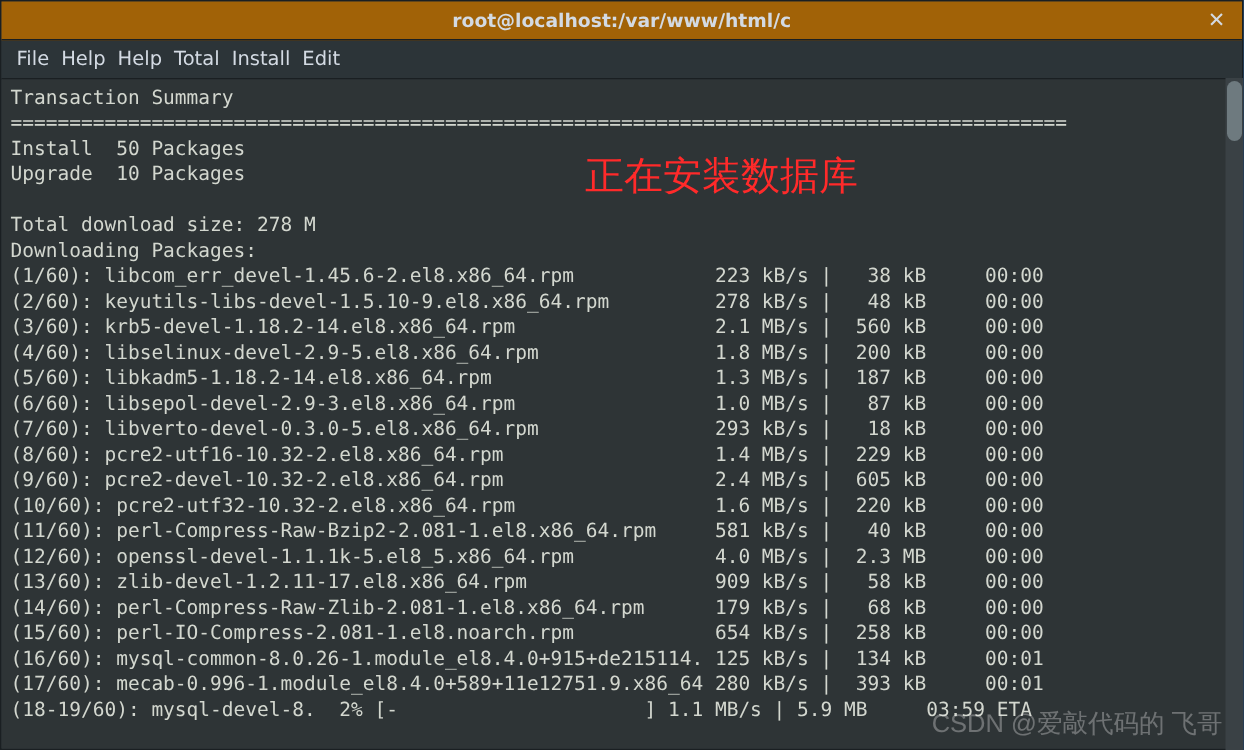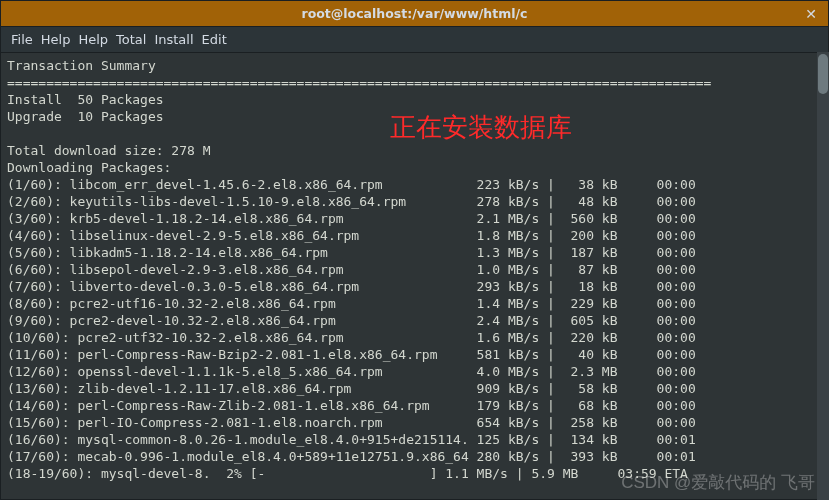--- a/index.html
+++ b/index.html
@@ -68,21 +68,21 @@
     white-space: pre;
     overflow: hidden;
     position: relative;
   }
   .overlay-red {
     position: absolute;
     color: #ff2a2a;
     font-family: "Microsoft YaHei", sans-serif;
     font-size: 26px;
     font-weight: 500;
-    top: 110px;
+    top: 100px;
     left: 390px;
     pointer-events: none;
   }
   .scrollbar {
     position: absolute;
     right: 0;
     top: 52px;
     bottom: 0;
     width: 12px;
     background: #3a4145;

